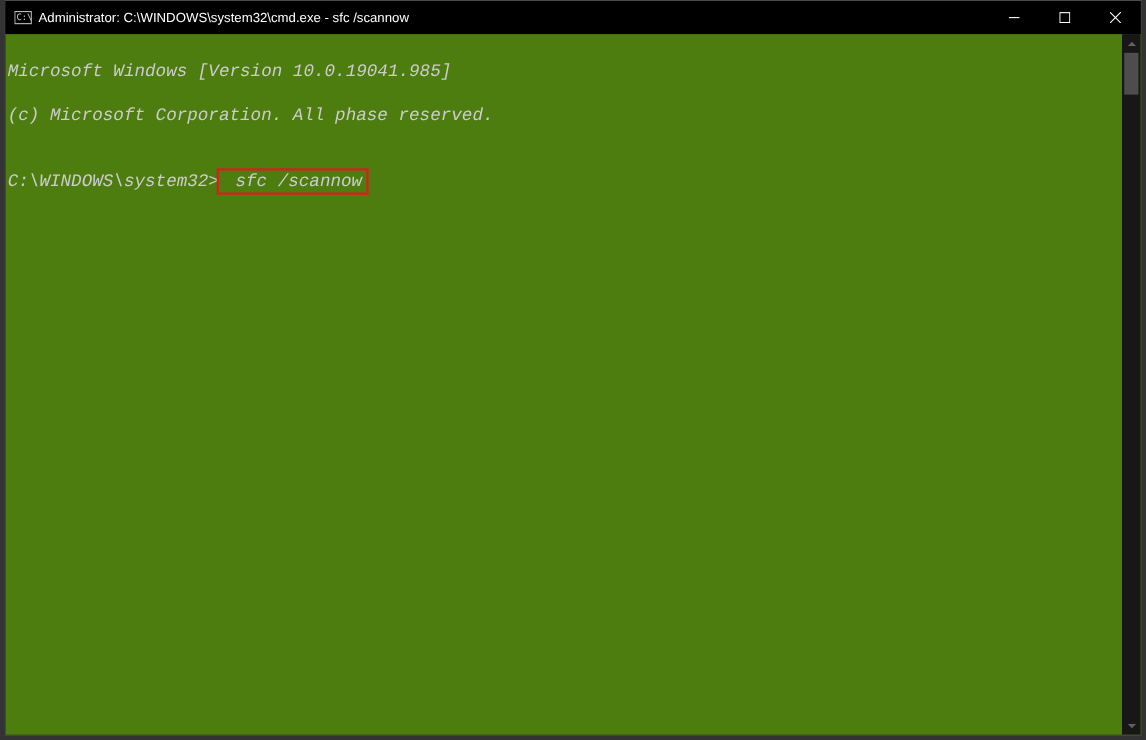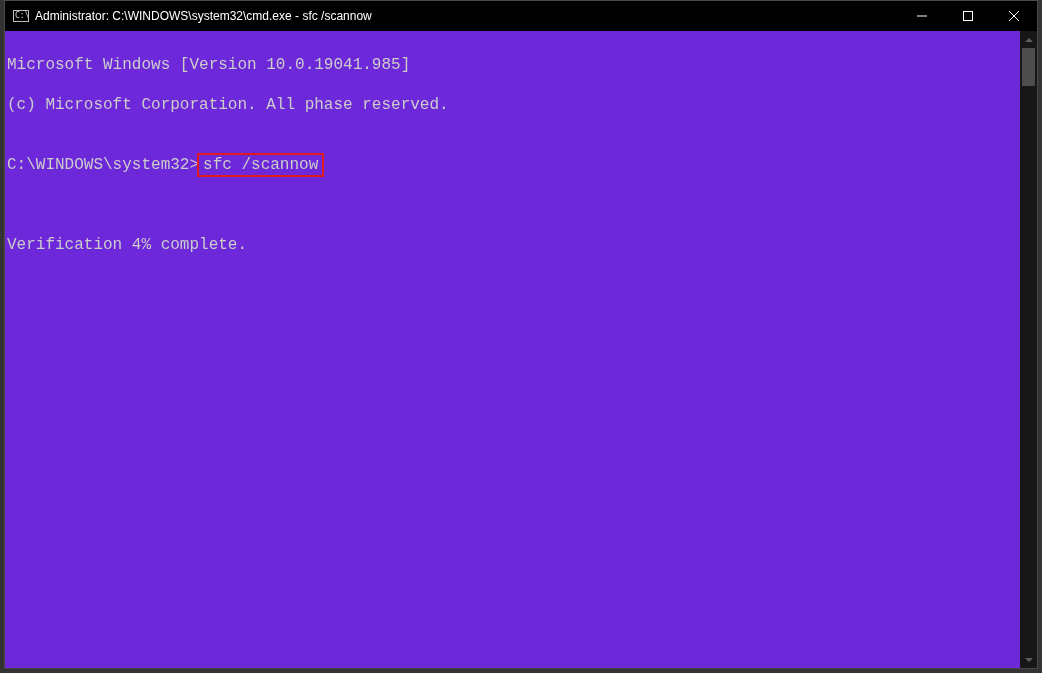--- a/index.html
+++ b/index.html
@@ -35,39 +35,40 @@
   .winbtn {
     width: 46px; height: 30px;
     display: flex; align-items: center; justify-content: center;
     color: #ffffff;
   }
 
   
   .client {
     position: relative;
     flex: 1 1 auto;
-    background: #6d28d9;
+    background: #4d7c0f;
     overflow: hidden;
+    font-style: italic;
   }
 
   .console {
     position: absolute;
     left: 0; right: 17px; top: 0; bottom: 0;
     padding: 4px 0 0 2px;
     font-family: Consolas, "Courier New", monospace;
     font-size: 16px;
     line-height: 20px;
     color: #cccccc;
     white-space: pre;
   }
   .console .line { display: block; }
 
   .cmd-highlight {
     border: 2px solid #e11b1b;
-    padding: 1px 4px 1px 4px;
+    padding: 1px 4px 1px 15px;
     margin-left: -2px;
   }
 
   
   .vscroll {
     position: absolute;
     right: 0; top: 0; bottom: 0;
     width: 17px;
     background: #171717;
     display: flex; flex-direction: column;
@@ -119,21 +120,20 @@
 
   <div class="client">
 
     <div class="console">
 <span class="line">Microsoft Windows [Version 10.0.19041.985]</span>
 <span class="line">(c) Microsoft Corporation. All phase reserved.</span>
 <span class="line"></span>
 <span class="line"><span>C:\WINDOWS\system32&gt;</span><span class="cmd-highlight"><span>sfc /scannow</span></span></span>
 <span class="line"></span>
 <span class="line"></span>
-<span class="line">Verification 4% complete.</span>
     </div>
 
     <div class="vscroll">
       <div class="arrow">
         <svg width="8" height="4" viewBox="0 0 8 4">
           <path d="M0 4 L4 0 L8 4 Z" fill="#606060"></path>
         </svg>
       </div>
       <div class="track">
         <div class="thumb"></div>

